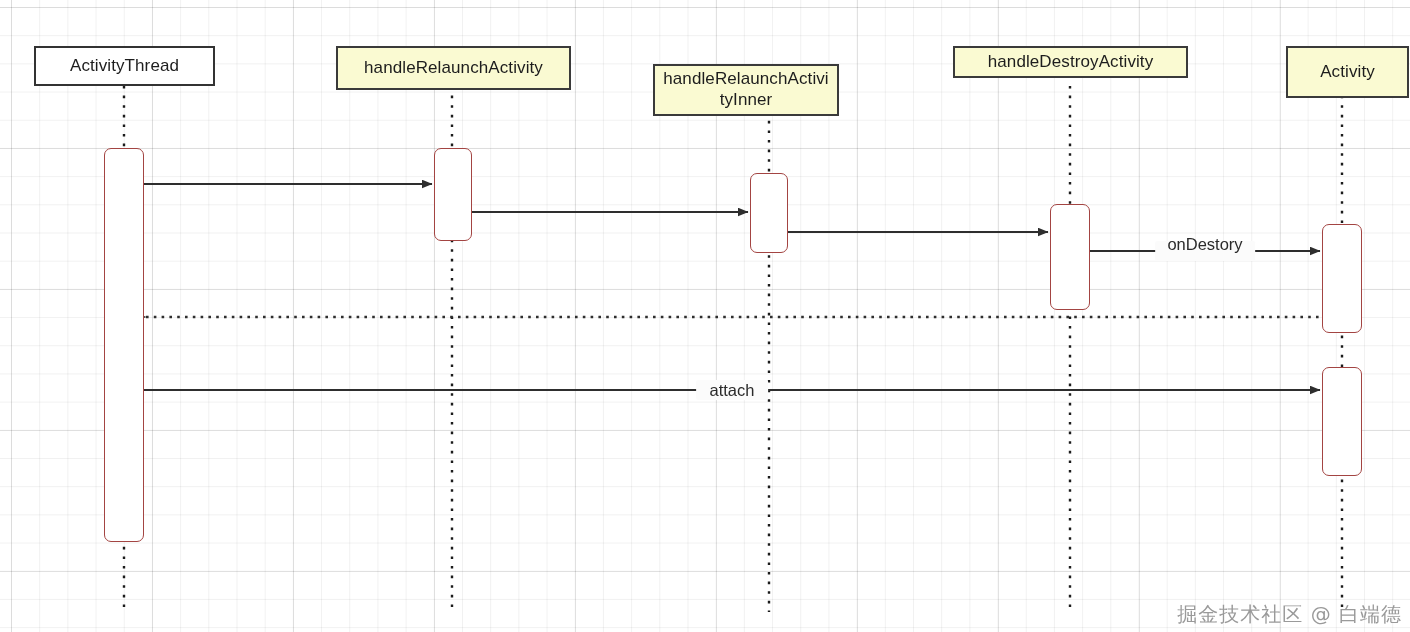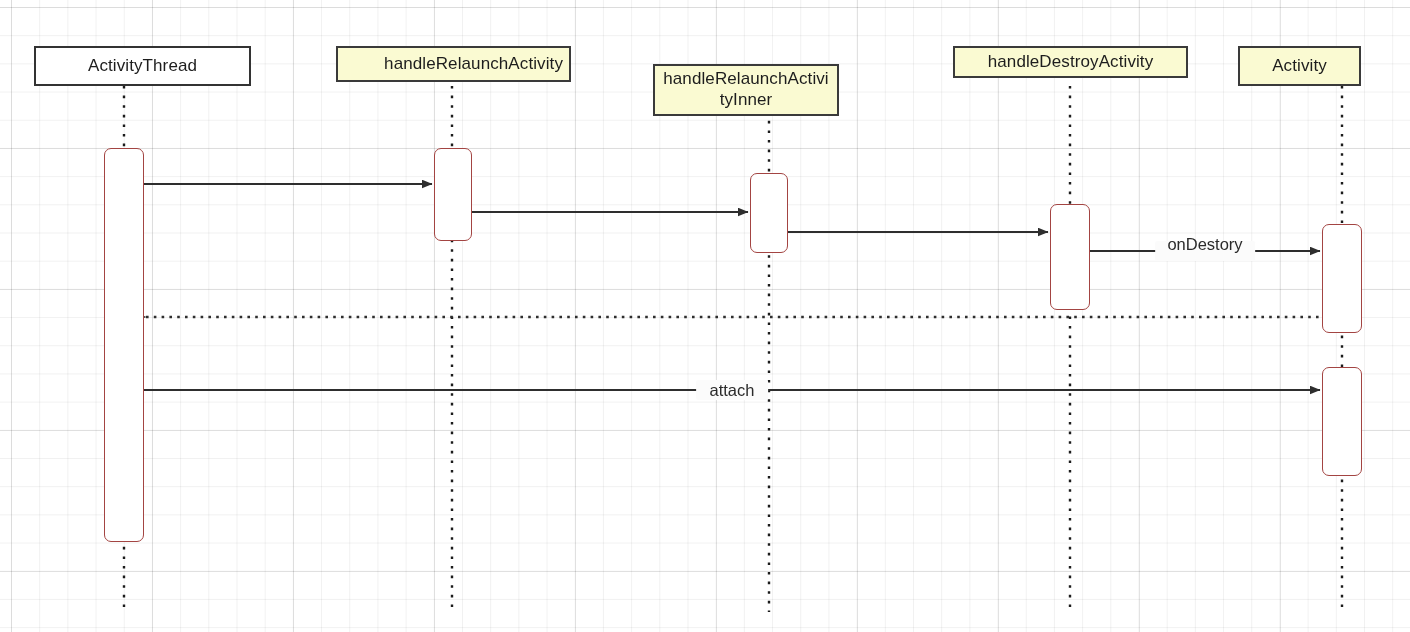--- a/index.html
+++ b/index.html
@@ -125,44 +125,45 @@
         <line x1="144" y1="184" x2="432" y2="184" stroke="#2e2e2e" stroke-width="2.1" marker-end="url(#arrow-solid)"></line>
         <line x1="472" y1="212" x2="748" y2="212" stroke="#2e2e2e" stroke-width="2.1" marker-end="url(#arrow-solid)"></line>
         <line x1="788" y1="232" x2="1048" y2="232" stroke="#2e2e2e" stroke-width="2.1" marker-end="url(#arrow-solid)"></line>
         <line x1="1090" y1="251" x2="1320" y2="251" stroke="#2e2e2e" stroke-width="2.1" marker-end="url(#arrow-solid)"></line>
         <line x1="1342" y1="317" x2="146" y2="317" stroke="#2e2e2e" stroke-width="2.6" stroke-dasharray="2.6 5.2" marker-end="url(#arrow-solid-left)"></line>
         <line x1="144" y1="390" x2="1320" y2="390" stroke="#2e2e2e" stroke-width="2.1" marker-end="url(#arrow-solid)"></line>
       </g>
   </svg>
 
   <div id="participants-layer">
-      <div class="participant-box plain" style="left: 34px; top: 46px; width: 217px; height: 40px;">
+      <div class="participant-box plain" style="left: 34px; top: 46px; width: 181px; height: 40px;">
         <span class="participant-label">ActivityThread</span>
       </div>
-      <div class="participant-box" style="left: 336px; top: 46px; width: 235px; height: 36px; text-align: right;">
+      <div class="participant-box" style="left: 336px; top: 46px; width: 235px; height: 44px;">
         <span class="participant-label">handleRelaunchActivity</span>
       </div>
       <div class="participant-box" style="left: 653px; top: 25px; width: 186px; height: 52px; margin-top: 39px;">
         <span class="participant-label">handleRelaunchActivityInner</span>
       </div>
       <div class="participant-box" style="left: 953px; top: 46px; width: 235px; height: 32px;">
         <span class="participant-label">handleDestroyActivity</span>
       </div>
-      <div class="participant-box" style="left: 1238px; top: 46px; width: 123px; height: 40px;">
+      <div class="participant-box" style="left: 1286px; top: 46px; width: 123px; height: 52px;">
         <span class="participant-label">Activity</span>
       </div>
     </div>
   <div id="activations-layer">
       <div class="activation" style="left: 104px; top: 148px; width: 40px; height: 394px;"></div>
       <div class="activation" style="left: 434px; top: 148px; width: 38px; height: 93px;"></div>
       <div class="activation" style="left: 750px; top: 173px; width: 38px; height: 80px;"></div>
       <div class="activation" style="left: 1050px; top: 204px; width: 40px; height: 106px;"></div>
       <div class="activation" style="left: 1322px; top: 224px; width: 40px; height: 109px;"></div>
       <div class="activation" style="left: 1322px; top: 367px; width: 40px; height: 109px;"></div>
     </div>
   <div id="labels-layer">
       <div class="msg-label-bg" style="left: 1205px; top: 251px; width: 99.7px; height: 20px;"></div>
       <div class="msg-label" style="left: 1205px; top: 244px;">onDestory</div>
       <div class="msg-label-bg" style="left: 732px; top: 390px; width: 71.8px; height: 20px;"></div>
       <div class="msg-label" style="left: 732px; top: 390px;">attach</div>
     </div>
 
+  <div id="watermark">掘金技术社区 @ 白端德</div>
 </div>
 
 </body></html>

